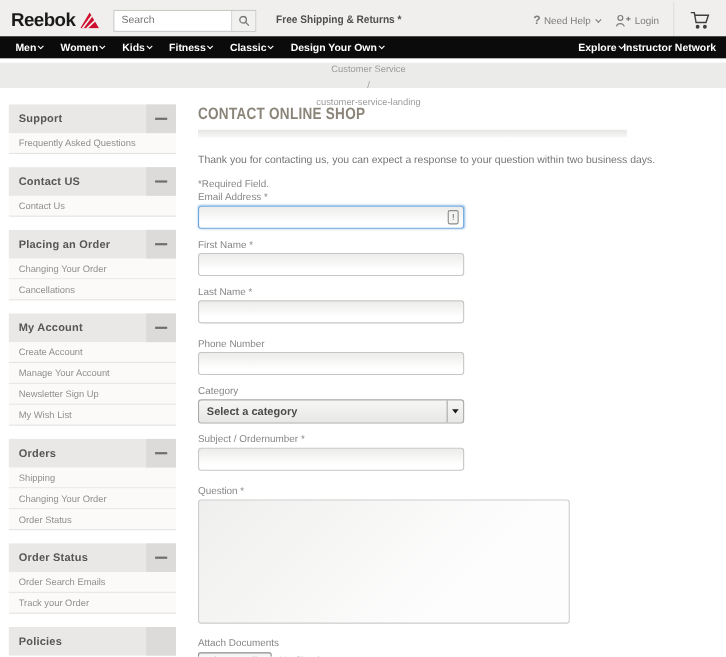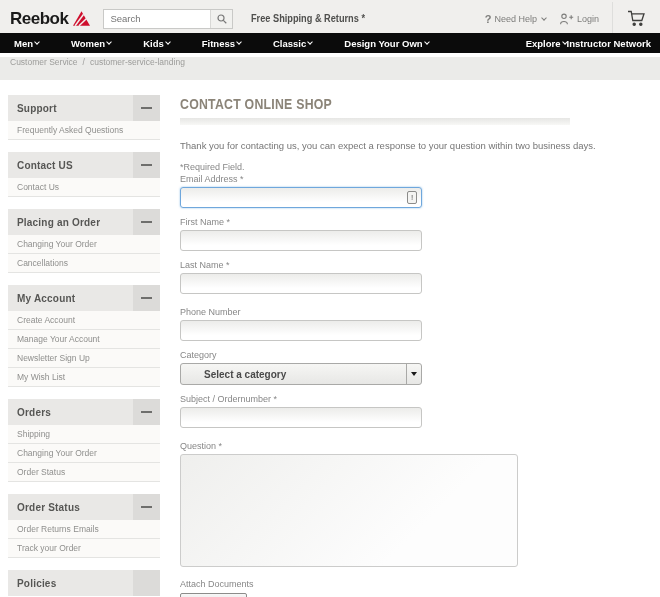--- a/index.html
+++ b/index.html
@@ -46,28 +46,28 @@
     width:48px; height:33px; border-left:1px solid #deddd b;
     border-left:1px solid #dededc; display:flex; align-items:center; justify-content:center;
     cursor:pointer;
   }
   
   .nav-bar {
     position:absolute; top:33px; left:0; width:660px; height:20px;
     background:var(--nav-black,#0b0b0b); display:flex; align-items:center;
     color:#fff; font-size:9.5px; font-weight:bold;
   }
-  .nav-left { display:flex; gap:32px; padding-left:14px; }
+  .nav-left { display:flex; gap:16px; padding-left:14px; }
   .nav-right { margin-left:auto; display:flex; padding-right:9px; }
   .nav-item { display:flex; align-items:center; cursor:pointer; white-space:nowrap; }
   
   .breadcrumb {
     position:absolute; top:57px; left:0; width:660px; height:23px;
-    background:#ebebe9; display:flex; gap:5px;
-    padding-left:10px; font-size:8.5px; color:#9c9c9a;
+    background:#ebebe9; display:flex; align-items:center; gap:5px;
+    padding-left:10px; font-size:8.5px; color:#9c9c9a;flex-direction:column;
   }
   .breadcrumb .bc-link { cursor:pointer; }
   
   .sidebar { position:absolute; left:8px; top:95px; width:152px; }
   .sec { margin-bottom:12px; }
   .sec-header {
     height:26px; background:#e9e8e6; position:relative; display:flex;
     align-items:center; cursor:pointer;
   }
   .sec-title { padding-left:9px; font-size:10px; font-weight:bold; color:#565654; letter-spacing:.2px; }
@@ -105,21 +105,21 @@
   .warn-icon {
     position:absolute; right:5px; top:4px; width:10px; height:13px;
     border:1px solid #8c8c8a; border-radius:2px; background:#f4f4f2;
     font-size:8px; color:#555; display:flex; align-items:center; justify-content:center;
   }
   .select-box {
     width:242px; height:22px; border:1px solid #a9a9a7; border-radius:3px;
     background:linear-gradient(to bottom,#f6f6f4,#e7e7e5);
     position:relative; display:flex; align-items:center; cursor:pointer;
   }
-  .select-label { padding-left:23px; font-size:10px; font-weight:bold; color:#4a4a4a; }
+  .select-label { padding-left:7px; font-size:10px; font-weight:bold; color:#4a4a4a; }
   .select-arrow {
     position:absolute; right:0; top:0; width:15px; height:100%;
     border-left:1px solid #a9a9a7; display:flex; align-items:center; justify-content:center;
   }
   .tri-down {
     width:0; height:0; border-left:3.5px solid transparent;
     border-right:3.5px solid transparent; border-top:4.5px solid #1a1a1a;
   }
   .qarea {
     width:338px; height:113px; border:1px solid #cccccb; border-radius:3px;
@@ -294,21 +294,21 @@
       <div class="sec-item">Order Status</div>
     </div>
 
     <div class="sec">
       <div class="sec-header">
         <span class="sec-title">Order Status</span>
         <span class="minus-box">
             <span class="minus-bar"></span>
           </span>
       </div>
-      <div class="sec-item">Order Returns Emails</div>
+      <div class="sec-item">Order Search Emails</div>
       <div class="sec-item">Track your Order</div>
     </div>
 
     <div class="sec">
       <div class="sec-header">
         <span class="sec-title">Policies</span>
         <span class="minus-box"></span>
       </div>
     </div>
 

